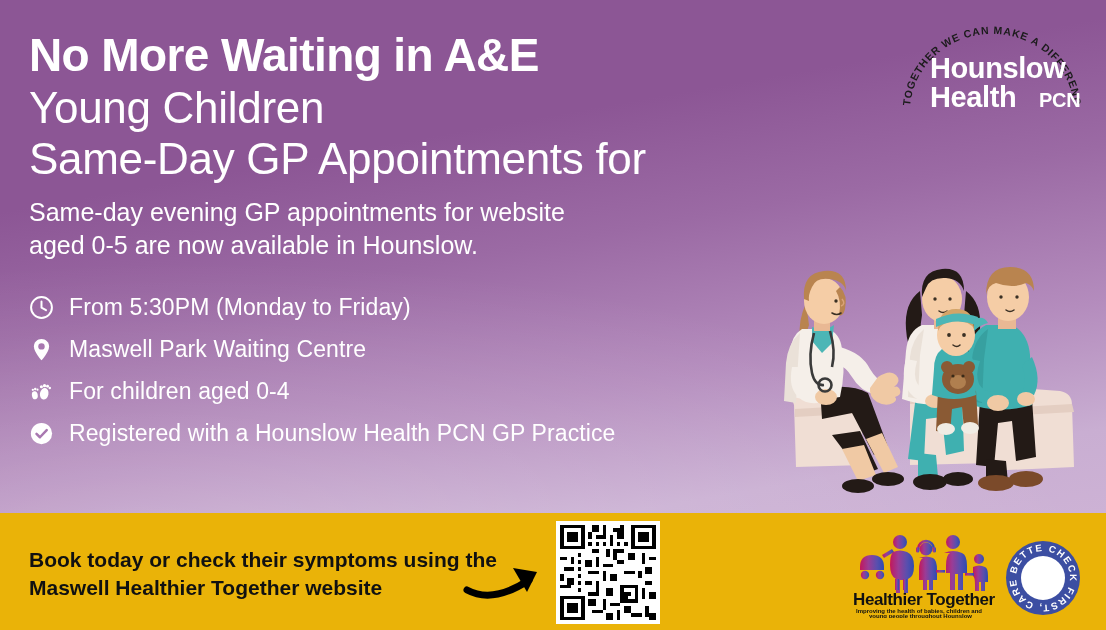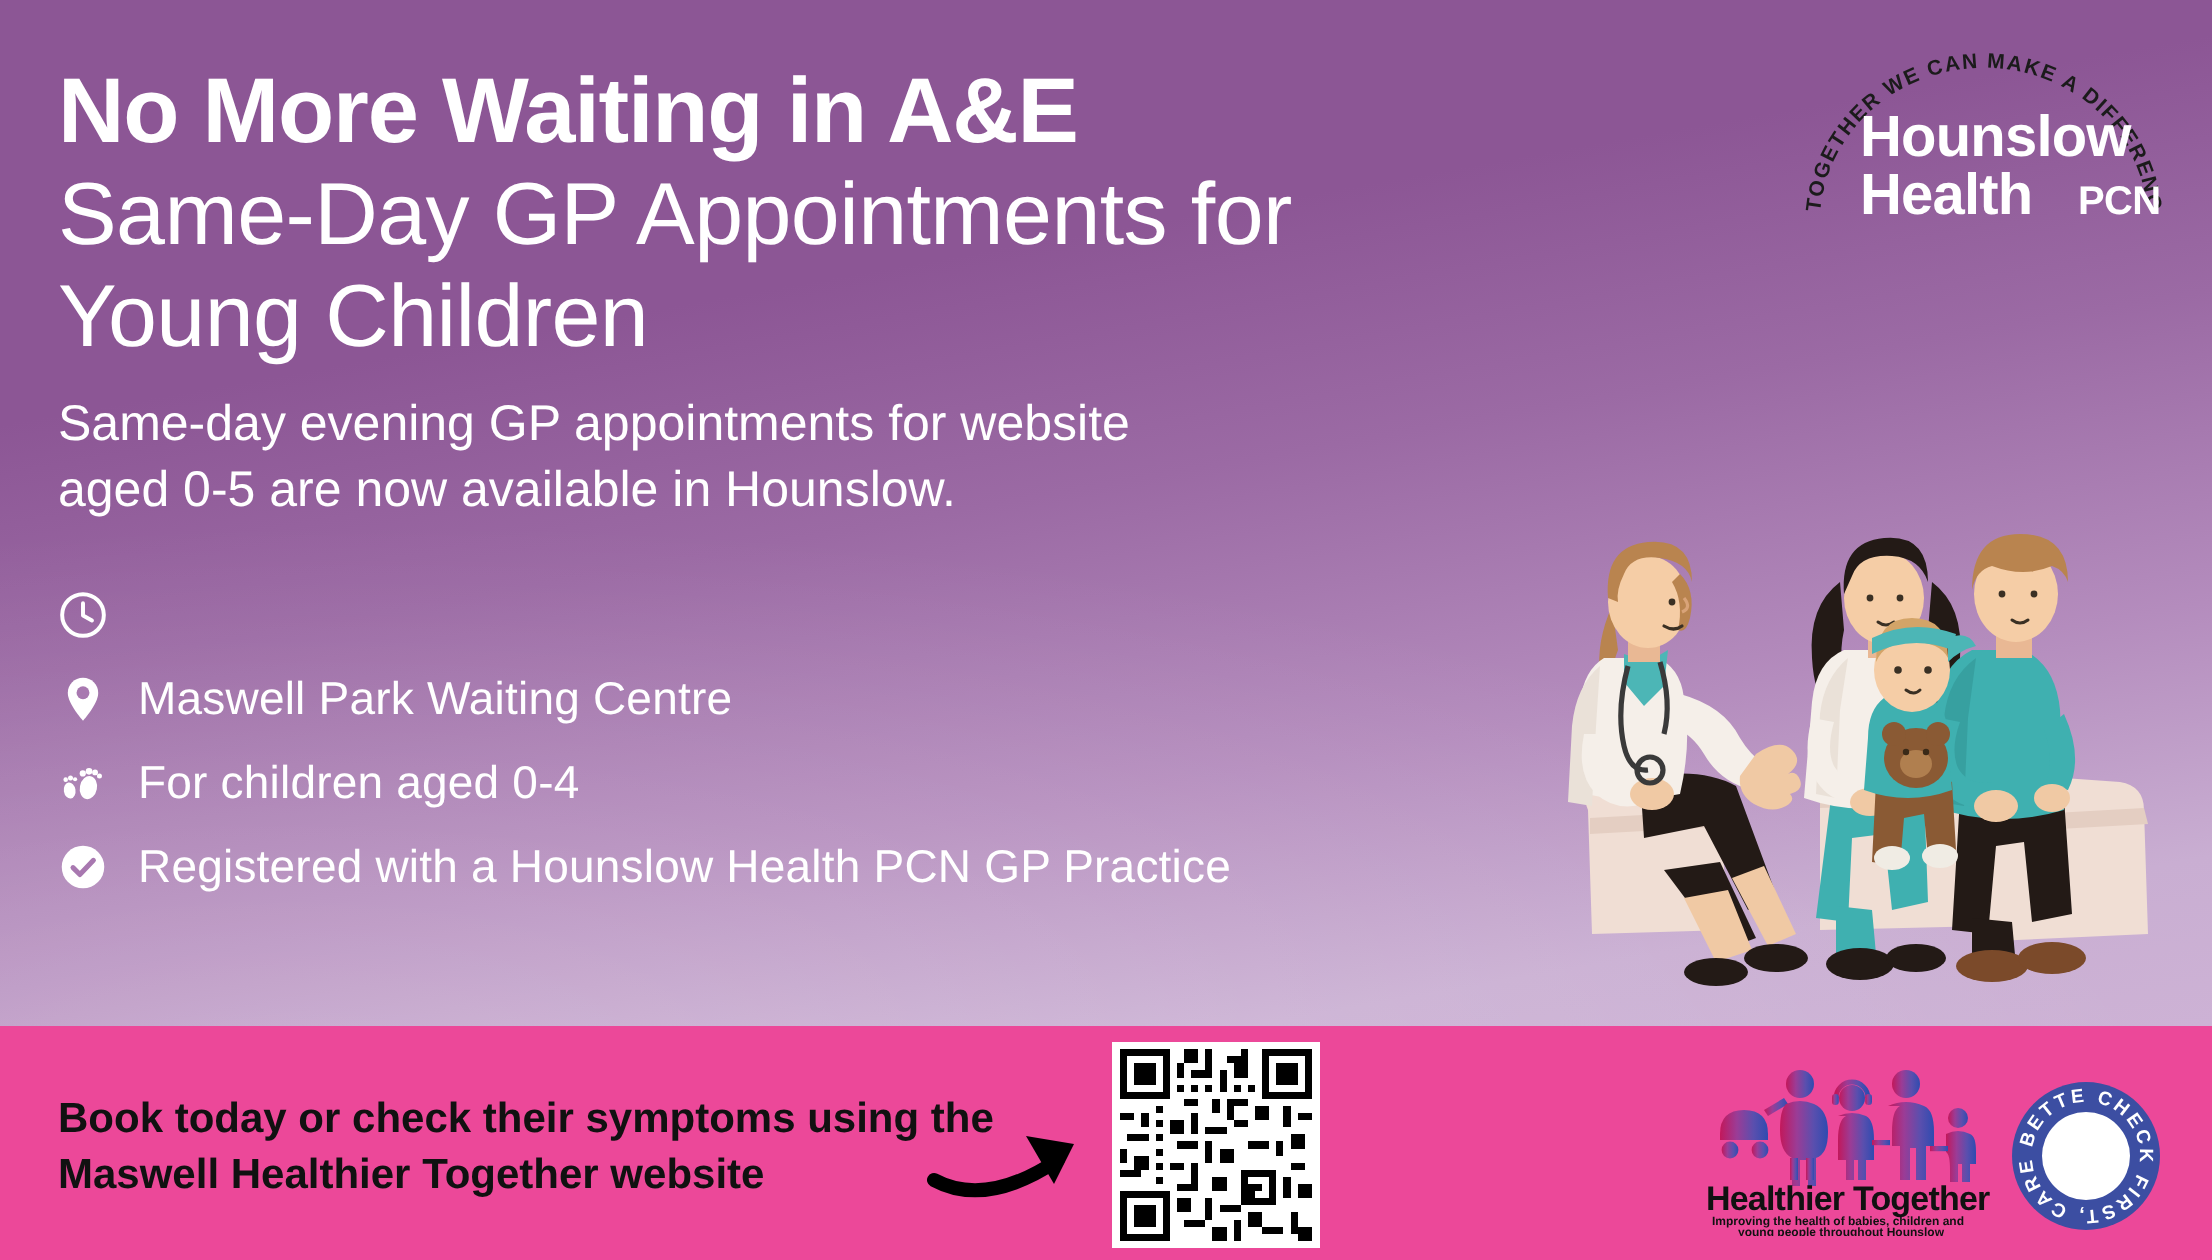--- a/index.html
+++ b/index.html
@@ -106,21 +106,21 @@
   #illustration {
     position:absolute; right:10px; bottom:0px;
     width:326px; height:250px;
     z-index:4;
   }
 
   
   #footer {
     position:absolute; left:0; top:513px;
     width:1106px; height:117px;
-    background:#ec4899;
+    background:#eab308;
     z-index:7;
   }
 
   #footer-text {
     position:absolute; left:29px; top:33px;
     width:520px;
     color:#111111;
     font-size:21px; font-weight:700;
     line-height:1.35;
   }
@@ -290,38 +290,39 @@
           <circle cx="177" cy="104" r="6" fill="#8a5a34"></circle>
           <circle cx="199" cy="104" r="6" fill="#8a5a34"></circle>
           <circle cx="183" cy="113" r="1.6" fill="#3a2a18"></circle>
           <circle cx="193" cy="113" r="1.6" fill="#3a2a18"></circle>
         </g>
       </svg>
     </div>
 
     <div id="headline">
       <span class="h-bold">No More Waiting in A&amp;E</span>
+      <span class="h-light">Young Children</span>
       <span class="h-light">Same-Day GP Appointments for</span>
-      <span class="h-light">Young Children</span>
     </div>
 
     <div id="subcopy">
       <span>Same-day evening GP appointments for website</span>
       <span>aged 0-5 are now available in Hounslow.</span>
     </div>
 
     <div id="bullets">
 
       <div class="bullet">
         <span class="bicon">
           <svg viewBox="0 0 24 24" width="25" height="25">
             <circle cx="12" cy="12" r="10" fill="none" stroke="#ffffff" stroke-width="1.9"></circle>
             <path d="M12 6.3 L12 12.2 L16.3 14.6" fill="none" stroke="#ffffff" stroke-width="1.9" stroke-linecap="round" stroke-linejoin="round"></path>
           </svg>
         </span>
+        <span class="btext">From 5:30PM (Monday to Friday)</span>
       </div>
 
       <div class="bullet">
         <span class="bicon">
           <svg viewBox="0 0 24 24" width="25" height="25">
             <path d="M12 1.8 C7.9 1.8 4.7 5 4.7 9.1 C4.7 14.4 12 22.4 12 22.4 C12 22.4 19.3 14.4 19.3 9.1 C19.3 5 16.1 1.8 12 1.8 Z" fill="#ffffff"></path>
             <circle cx="12" cy="9" r="3.1" fill="#a878b0"></circle>
           </svg>
         </span>
         <span class="btext">Maswell Park Waiting Centre</span>

